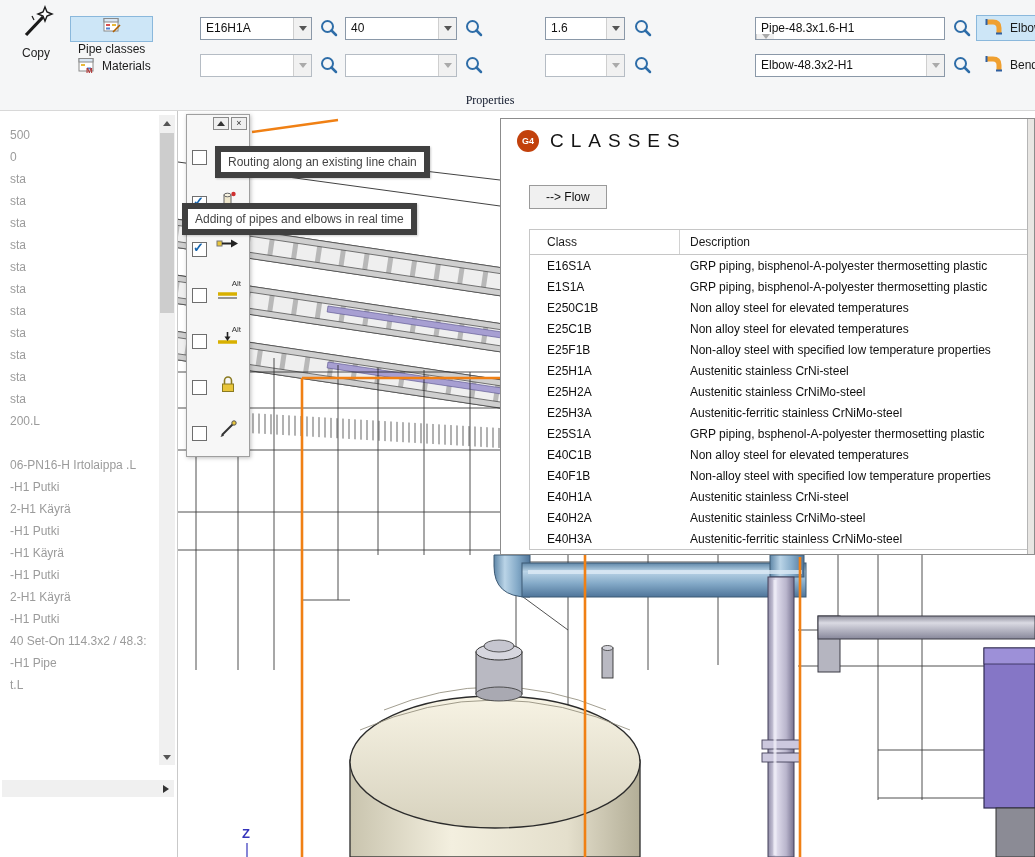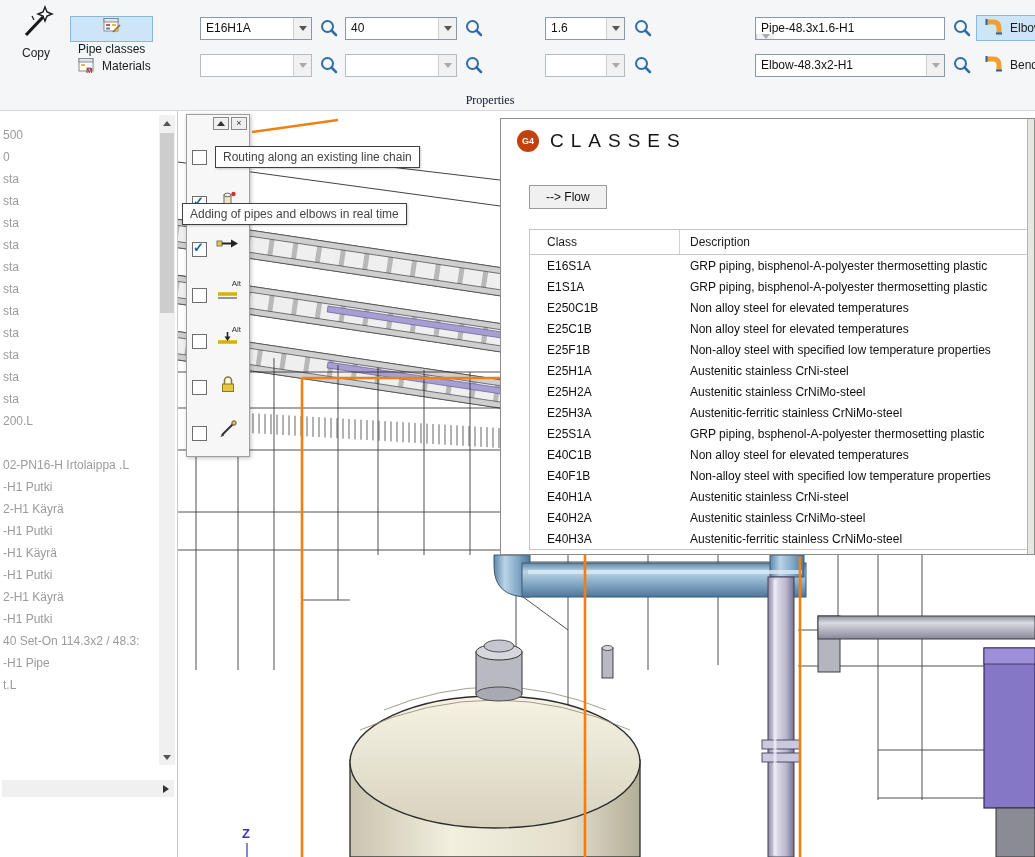--- a/index.html
+++ b/index.html
@@ -24,41 +24,41 @@
   .tri-up{width:0;height:0;border-left:4px solid transparent;border-right:4px solid transparent;border-bottom:5px solid #555;}
   .tri-down{width:0;height:0;border-left:4px solid transparent;border-right:4px solid transparent;border-top:5px solid #555;}
   .tri-right{width:0;height:0;border-top:4px solid transparent;border-bottom:4px solid transparent;border-left:6px solid #333;}
 
   
   .viewport{position:absolute;left:178px;top:110px;width:857px;height:747px;background:#fff;z-index:1;}
 
   
   .left-panel{position:absolute;left:0;top:110px;width:178px;height:747px;background:#fff;border-right:1px solid #c9c9c9;z-index:20;box-sizing:border-box;}
   .lp-list{position:absolute;left:0;top:14px;right:20px;height:620px;overflow:hidden;}
-  .lp-item{font-size:12px;color:#9b9b9b;height:22px;line-height:22px;padding-left:3px;white-space:nowrap;}
+  .lp-item{font-size:12px;color:#9b9b9b;height:22px;line-height:22px;padding-left:10px;white-space:nowrap;}
   .lp-vscroll{position:absolute;top:5px;right:2px;width:16px;height:650px;background:#f0f0f0;}
   .lp-vscroll .sb-btn{position:absolute;left:0;width:16px;height:16px;display:flex;align-items:center;justify-content:center;background:#f0f0f0;}
   .lp-vscroll .sb-up{top:0;}
   .lp-vscroll .sb-down{bottom:0;}
   .lp-thumb{position:absolute;left:1px;top:18px;width:14px;height:180px;background:#cdcdcd;}
   .lp-hscroll{position:absolute;left:2px;top:670px;width:172px;height:17px;background:#f0f0f0;display:flex;align-items:center;justify-content:flex-end;}
   .lp-hscroll .sb-btn{width:17px;height:17px;display:flex;align-items:center;justify-content:center;}
 
   
   .float-toolbar{position:absolute;left:186px;top:114px;width:64px;background:#f7f7f7;border:1px solid #9f9f9f;box-shadow:1px 1px 4px rgba(0,0,0,.25);z-index:30;box-sizing:border-box;}
   .ft-header{height:17px;display:flex;justify-content:flex-end;gap:2px;padding:2px 2px 0 0;}
   .ft-hbtn{width:16px;height:13px;border:1px solid #8a8a8a;background:#efefef;display:flex;align-items:center;justify-content:center;font-size:9px;line-height:9px;color:#333;box-sizing:border-box;}
   .ft-row{height:46px;display:flex;align-items:center;gap:8px;padding:0 5px;}
   .ft-check{width:13px;height:13px;background:#fff;border:1px solid #6e6e6e;position:relative;flex:none;}
   .ft-check.checked::after{content:"\2713";position:absolute;left:0px;top:-3px;font-size:13px;font-weight:bold;color:#1565b0;}
   .ft-icon{width:26px;height:26px;display:flex;align-items:flex-start;justify-content:center;position:relative;}
   .ft-alt{position:absolute;top:-3px;right:0;font-size:8px;color:#333;}
 
   
-  .tooltip{position:absolute;background:#fff;border:1px solid #404040;box-shadow:1px 1px 2px rgba(0,0,0,.2);font-size:12px;color:#444;padding:3px 7px;white-space:nowrap;z-index:40;}
+  .tooltip{position:absolute;background:#fff;border:6px solid #404040;box-shadow:1px 1px 2px rgba(0,0,0,.2);font-size:12px;color:#444;padding:3px 7px;white-space:nowrap;z-index:40;}
   .tooltip-1{left:215px;top:146px;}
   .tooltip-2{left:182px;top:203px;}
 
   
   .classes-dialog{position:absolute;left:500px;top:118px;width:535px;height:437px;background:#fff;border:1px solid #8c8c8c;z-index:25;box-sizing:border-box;overflow:hidden;}
   .cd-right-strip{position:absolute;right:0;top:0;width:6px;height:100%;background:#e8e6e3;border-left:1px solid #b5b5b5;}
   .cd-header{display:flex;align-items:center;gap:11px;padding:11px 0 0 16px;}
   .cd-logo{width:22px;height:22px;border-radius:50%;background:#c2410c;color:#fff;font-size:9px;font-weight:bold;display:flex;align-items:center;justify-content:center;flex:none;}
   .cd-title{font-size:19px;letter-spacing:7px;color:#141414;}
   .cd-flow-btn{position:absolute;left:28px;top:66px;padding:4px 16px;font-size:12px;color:#111;background:#f0f0f0;border:1px solid #9a9a9a;}
@@ -400,21 +400,21 @@
         <div class="lp-item">sta</div>
         <div class="lp-item">sta</div>
         <div class="lp-item">sta</div>
         <div class="lp-item">sta</div>
         <div class="lp-item">sta</div>
         <div class="lp-item">sta</div>
         <div class="lp-item">sta</div>
         <div class="lp-item">sta</div>
         <div class="lp-item">200.L</div>
         <div class="lp-item"></div>
-        <div class="lp-item">02-PN16-H Irtolaippa .L</div>
+        <div class="lp-item">06-PN16-H Irtolaippa .L</div>
         <div class="lp-item">-H1 Putki</div>
         <div class="lp-item">2-H1 Käyrä</div>
         <div class="lp-item">-H1 Putki</div>
         <div class="lp-item">-H1 Käyrä</div>
         <div class="lp-item">-H1 Putki</div>
         <div class="lp-item">2-H1 Käyrä</div>
         <div class="lp-item">-H1 Putki</div>
         <div class="lp-item">40 Set-On 114.3x2 / 48.3:</div>
         <div class="lp-item">-H1 Pipe</div>
         <div class="lp-item">t.L</div>

